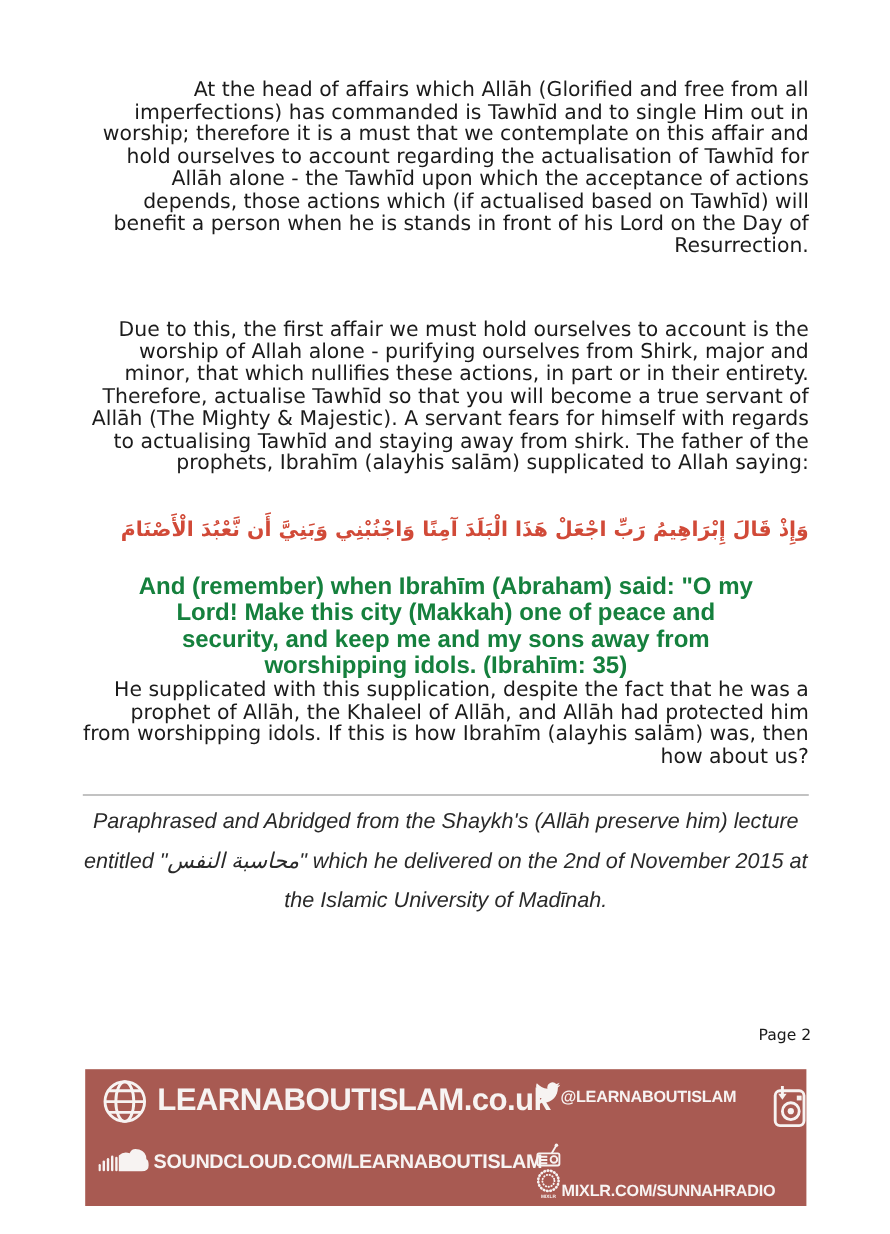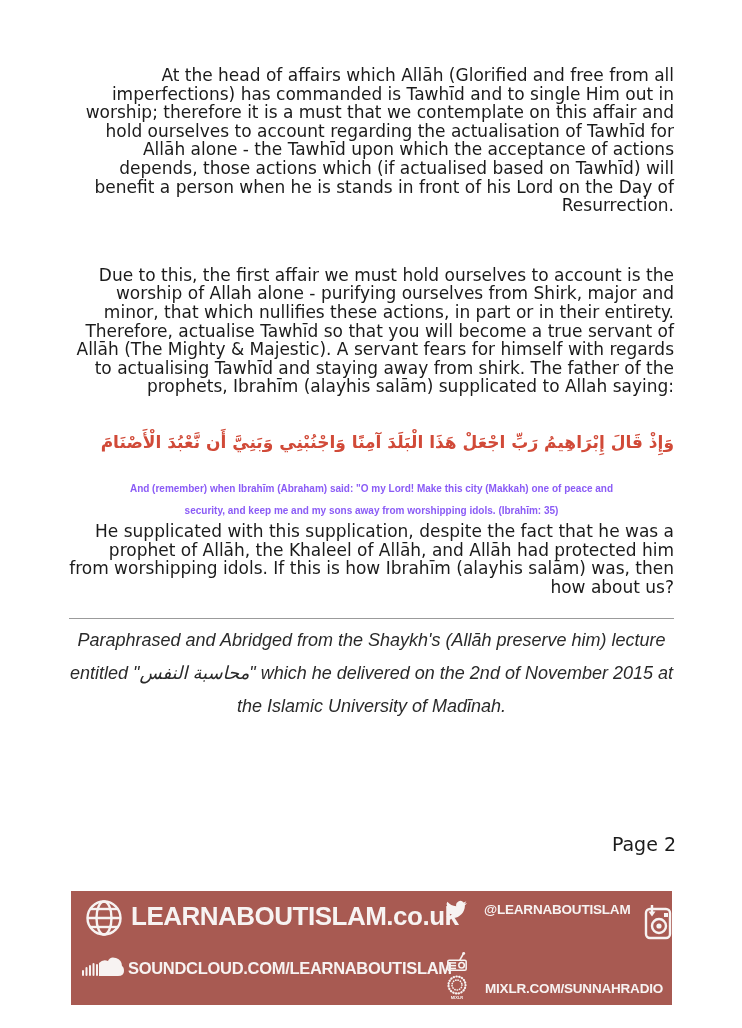--- a/index.html
+++ b/index.html
@@ -31,43 +31,43 @@
     line-height: 28px;
     font-weight: bold;
     margin-top: 32px;
     color: #d14a38;
   }
   .verse-translation {
     margin: 22px 44px 0 44px;
     text-align: center;
     font-family: "Liberation Sans", sans-serif;
     font-weight: bold;
-    font-size: 10px;
+    font-size: 20px;
     line-height: 22px;
-    color: #8b5cf6;
+    color: #15803d;
   }
   .para-3 { }
   hr.divider {
     border: none;
     border-top: 1px solid #9b9b9b;
     margin-top: 22px;
   }
   .attribution {
     margin-top: 5px;
     text-align: center;
     font-family: "Liberation Sans", sans-serif;
     font-size: 18px;
     line-height: 33px;
     color: #2a2a2a;
     font-style: italic;
   }
   .page-number {
     position: absolute;
-    right: 66px; top: 833px;
-    font-size: 19px;
+    right: 66px; top: 856px;
+    font-size: 13px;
     color: #1b1b1b;
   }
   .banner {
     position: absolute;
     left: 71px; top: 891px;
     width: 601px; height: 114px;
     background: #a85a52;
     color: #ffffff;
   }
   .banner .abs { position: absolute; }
@@ -84,22 +84,22 @@
     font-weight: bold;
     font-size: 16.5px;
     letter-spacing: -0.3px;
     white-space: nowrap;
     color: #f7f3f2;
   }
   .link-row {
     position: absolute;
     left: 375px;
     display: flex;
-    align-items: center;
-    gap: 17px;
+    align-items: flex-end;
+    gap: 0;
     height: 24px;
   }
   .link-label {
     font-family: "Liberation Sans", sans-serif;
     font-weight: bold;
     font-size: 13.5px;
     letter-spacing: -0.2px;
     white-space: nowrap;
     color: #f7f3f2;
   }

